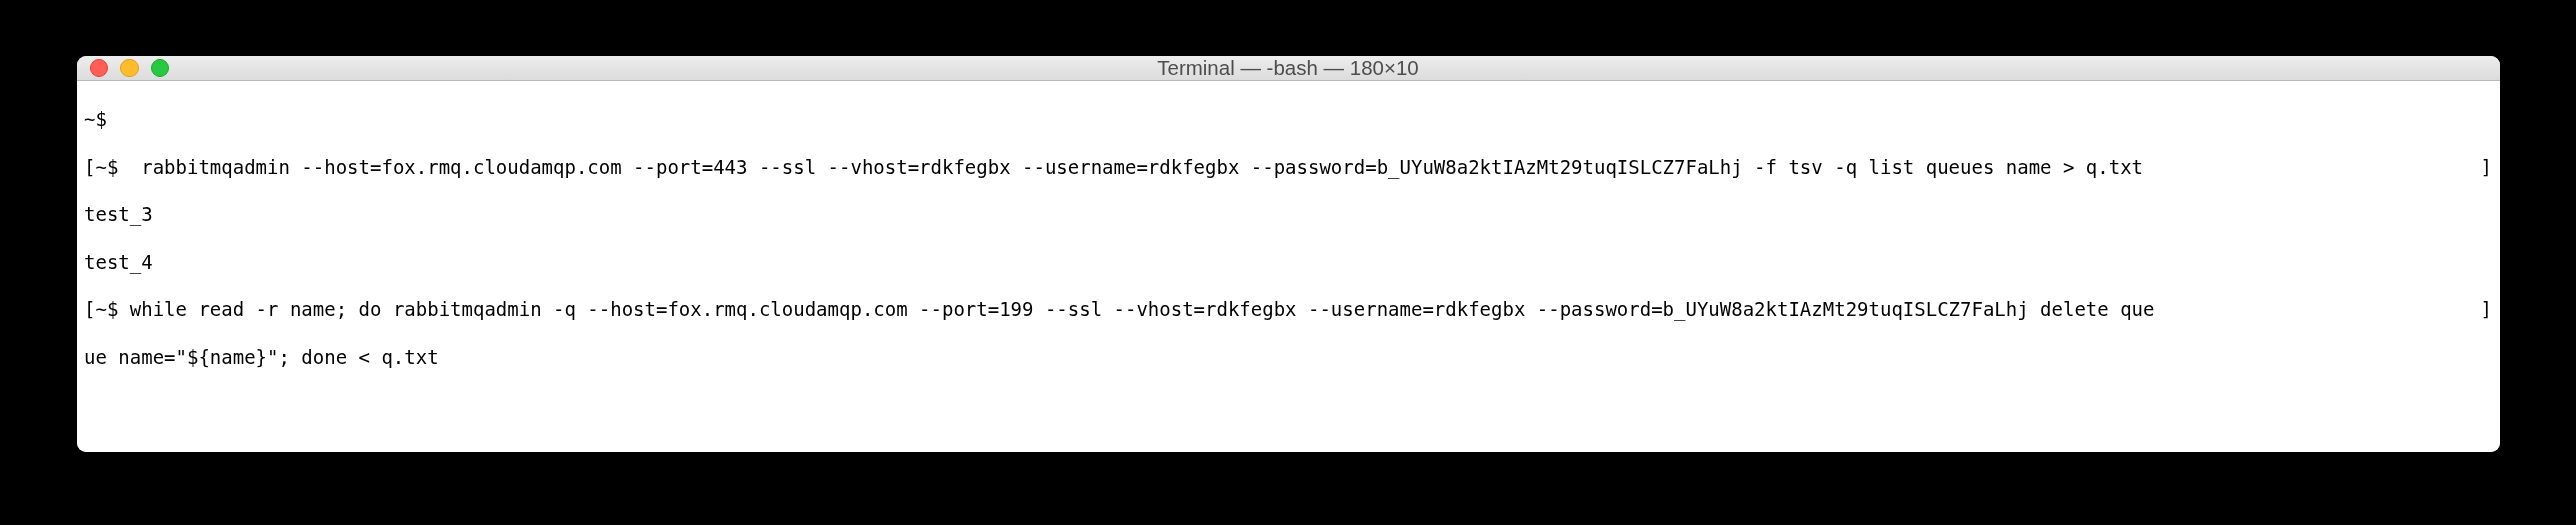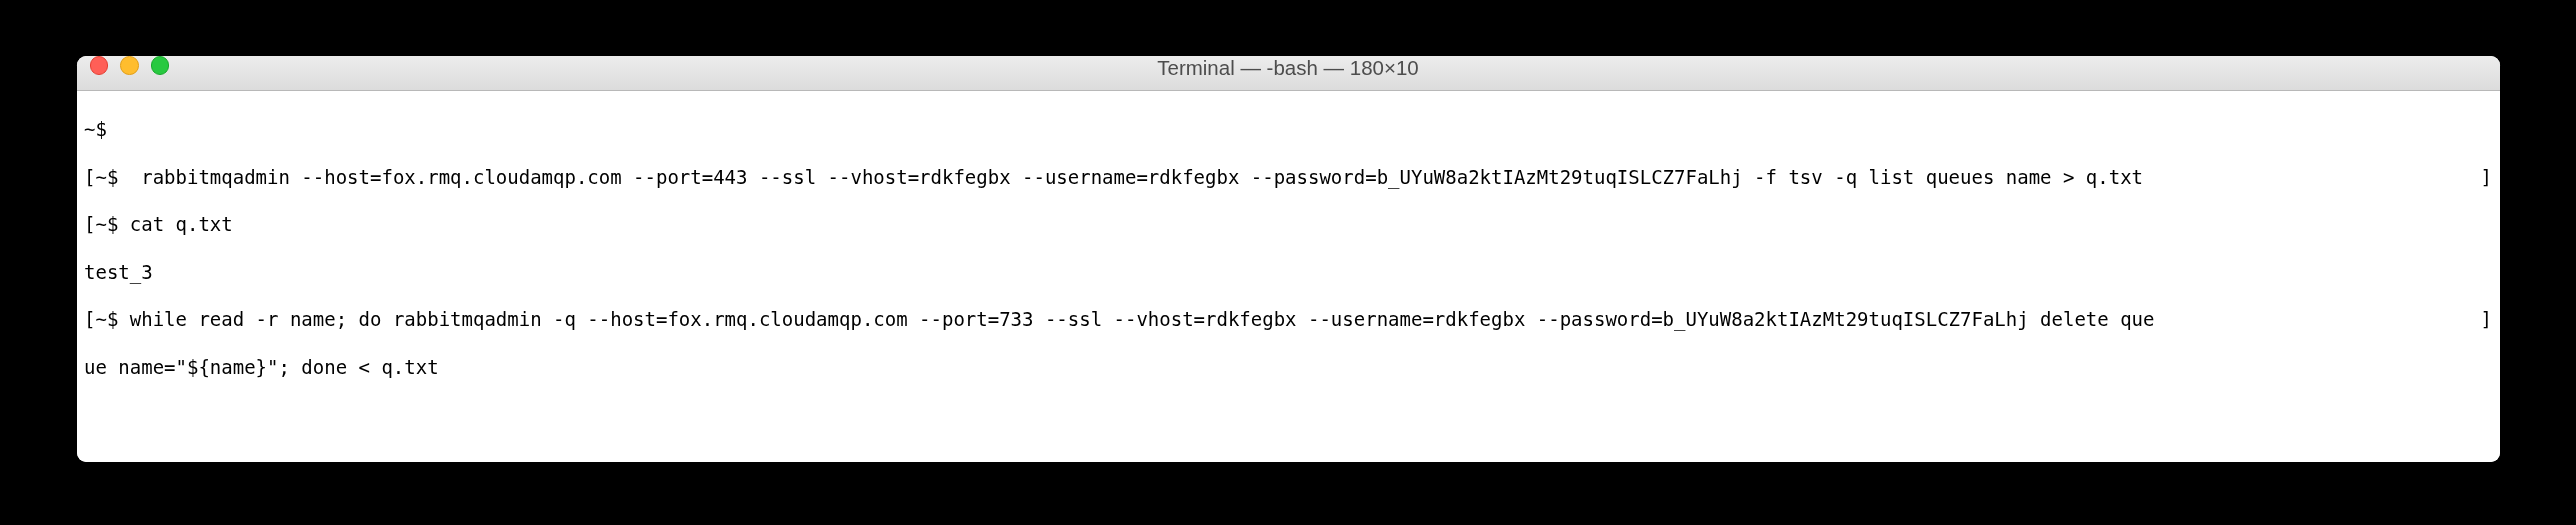--- a/index.html
+++ b/index.html
@@ -20,24 +20,25 @@
     
     .terminal-window {
       width: 2423px;
       background: #ffffff;
       border-radius: 9.3px;
       box-shadow: 0 18.6px 56px rgba(0,0,0,0.5);
       overflow: hidden;
     }
     
     .title-bar {
-      height: 35px;
+      height: 25px;
       background: linear-gradient(to bottom, #ededed 0%, #dcdcdc 100%);
       border-bottom: 0.9px solid #b8b8b8;
       display: flex;
+      align-items: center;
       position: relative;
     }
     
     .traffic-lights {
       display: flex;
       gap: 12px;
       padding-left: 13px;
       position: absolute;
       left: 0;
     }
@@ -106,20 +107,20 @@
       <div class="traffic-light close"></div>
       <div class="traffic-light minimize"></div>
       <div class="traffic-light maximize"></div>
     </div>
     <div class="window-title">Terminal — -bash — 180×10</div>
   </div>
 
   <div class="terminal-content">
 <div class="terminal-line"><span>~$ </span><span></span></div>
 <div class="terminal-line"><span class="prompt-bracket">[</span><span>~$ </span><span> rabbitmqadmin --host=fox.rmq.cloudamqp.com --port=443 --ssl --vhost=rdkfegbx --username=rdkfegbx --password=b_UYuW8a2ktIAzMt29tuqISLCZ7FaLhj -f tsv -q list queues name &gt; q.txt </span><span class="right-bracket">]</span></div>
-<div class="terminal-line"><span class="prompt-bracket">[</span><span>~$ </span><span>cat q.txt</span></div>
 <div class="terminal-line">test_3</div>
-<div class="terminal-line"><span class="prompt-bracket">[</span><span>~$ </span><span>while read -r name; do rabbitmqadmin -q --host=fox.rmq.cloudamqp.com --port=733 --ssl --vhost=rdkfegbx --username=rdkfegbx --password=b_UYuW8a2ktIAzMt29tuqISLCZ7FaLhj delete que</span><span class="right-bracket">]</span></div>
+<div class="terminal-line">test_4</div>
+<div class="terminal-line"><span class="prompt-bracket">[</span><span>~$ </span><span>while read -r name; do rabbitmqadmin -q --host=fox.rmq.cloudamqp.com --port=199 --ssl --vhost=rdkfegbx --username=rdkfegbx --password=b_UYuW8a2ktIAzMt29tuqISLCZ7FaLhj delete que</span><span class="right-bracket">]</span></div>
 <div class="terminal-line">ue name="${name}"; done &lt; q.txt</div>
 
   </div>
 </div>
 
 
 </body></html>

